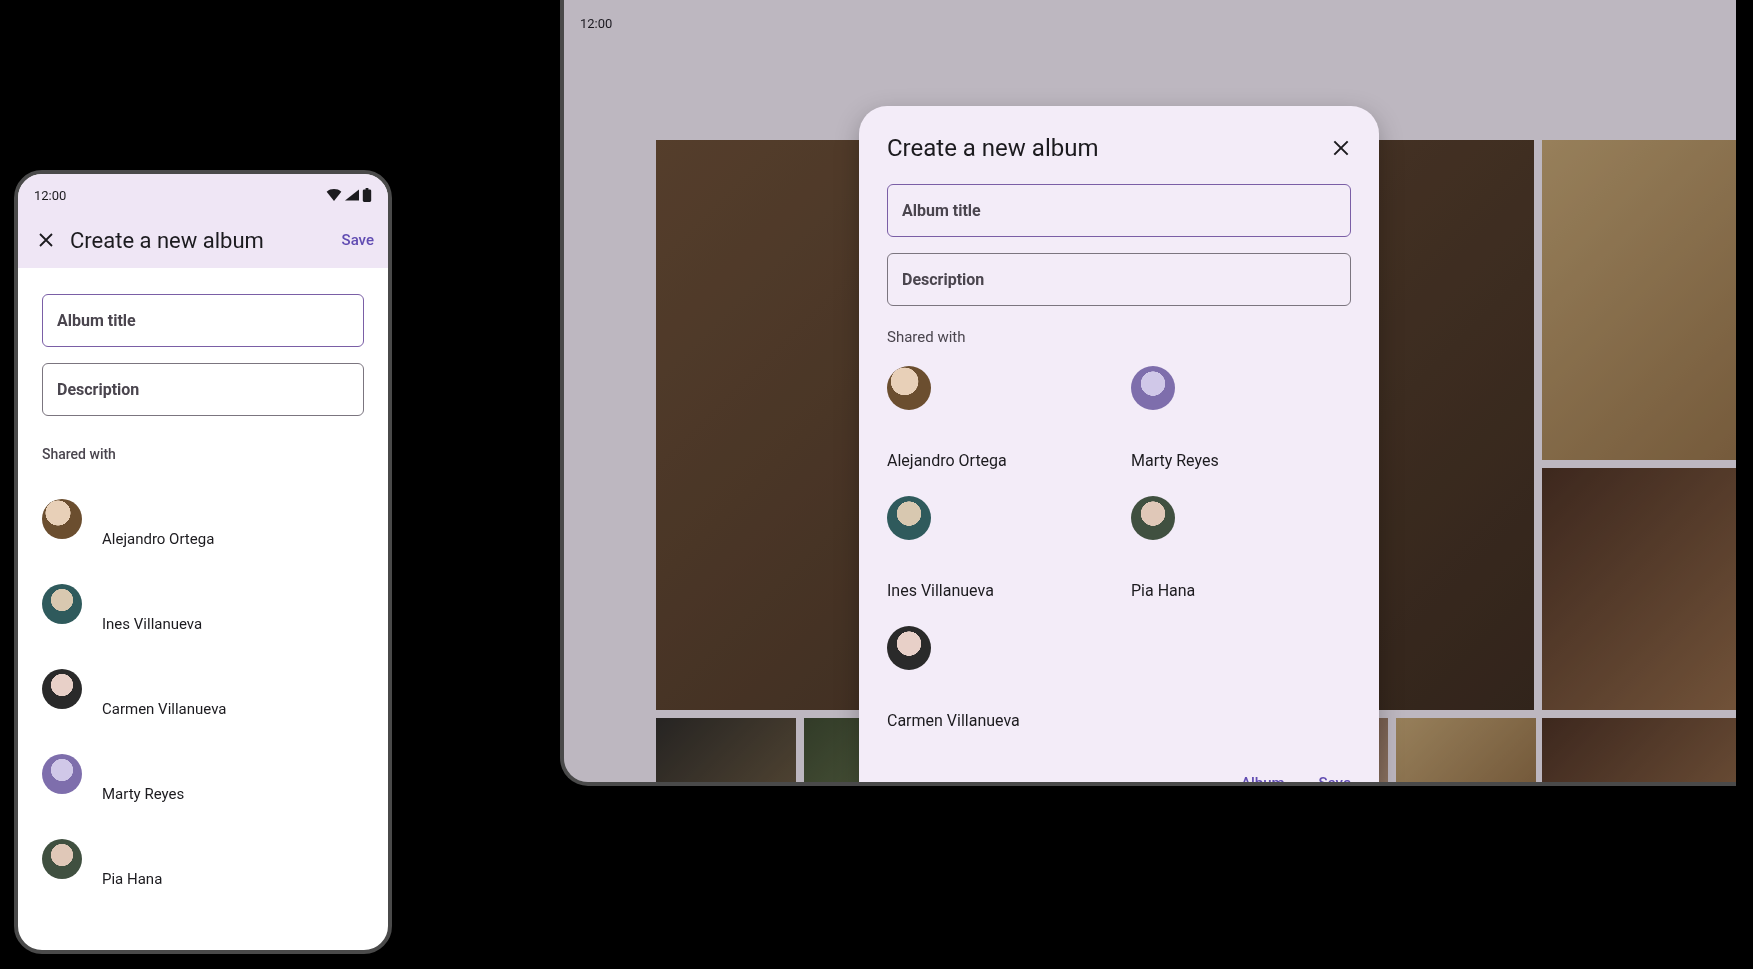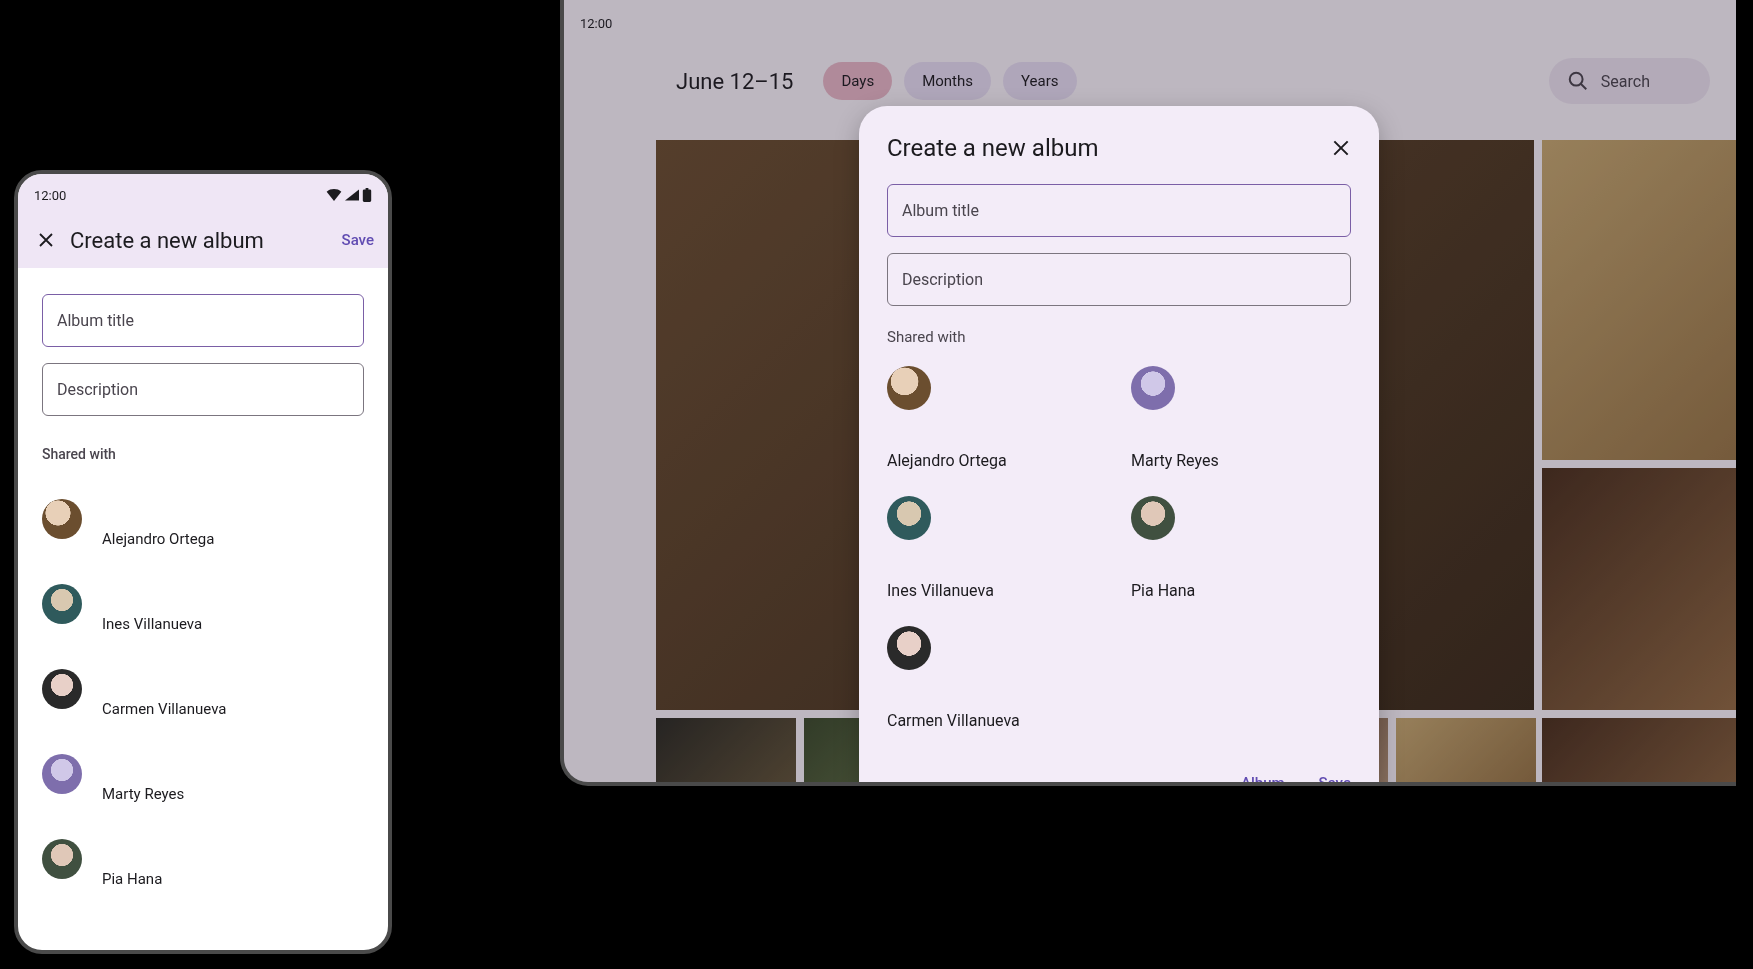--- a/index.html
+++ b/index.html
@@ -63,20 +63,21 @@
     padding: 26px 24px 0 24px;
   }
   .field {
     border: 1px solid #7b757f;
     border-radius: 6px;
     padding: 16px 14px;
     font-size: 16px;
     color: #4a454e;
     margin-bottom: 16px;
     background: transparent;
+    font-weight: bold;
   }
   .field.primary { border-color: #7a5ea6; }
   .section-label {
     font-size: 14px;
     color: #4a454e;
     margin: 30px 0 14px 0;
     font-weight: 500;
   }
   .plist .person {
     display: flex;
@@ -247,33 +248,20 @@
         <div class="name">Pia Hana</div>
       </div>
     </div>
   </div>
 </div>
 
 <div class="tablet">
   <div class="status-bar">
     <span>12:00</span>
   </div>
-  <div class="topbar">
-    <div class="date">June 12–15</div>
-    <div class="chip active">Days</div>
-    <div class="chip">Months</div>
-    <div class="chip">Years</div>
-    <div class="search-pill">
-      <svg width="22" height="22" viewBox="0 0 24 24">
-          <circle cx="10" cy="10" r="7" fill="none" stroke="#4a454e" stroke-width="2.2"></circle>
-          <line x1="15" y1="15" x2="21" y2="21" stroke="#4a454e" stroke-width="2.2"></line>
-        </svg>
-      <span>Search</span>
-    </div>
-  </div>
 
   <div class="gallery">
     <div class="hero bg1"></div>
     <div class="thumb bg2" style="left:886px;top:0;width:300px;height:320px"></div>
     <div class="thumb bg3" style="left:886px;top:328px;width:300px;height:242px"></div>
     <div class="thumb bg4" style="left:0;top:578px;width:140px;height:100px"></div>
     <div class="thumb bg5" style="left:148px;top:578px;width:140px;height:100px"></div>
     <div class="thumb bg6" style="left:296px;top:578px;width:140px;height:100px"></div>
     <div class="thumb bg7" style="left:444px;top:578px;width:140px;height:100px"></div>
     <div class="thumb bg8" style="left:592px;top:578px;width:140px;height:100px"></div>

